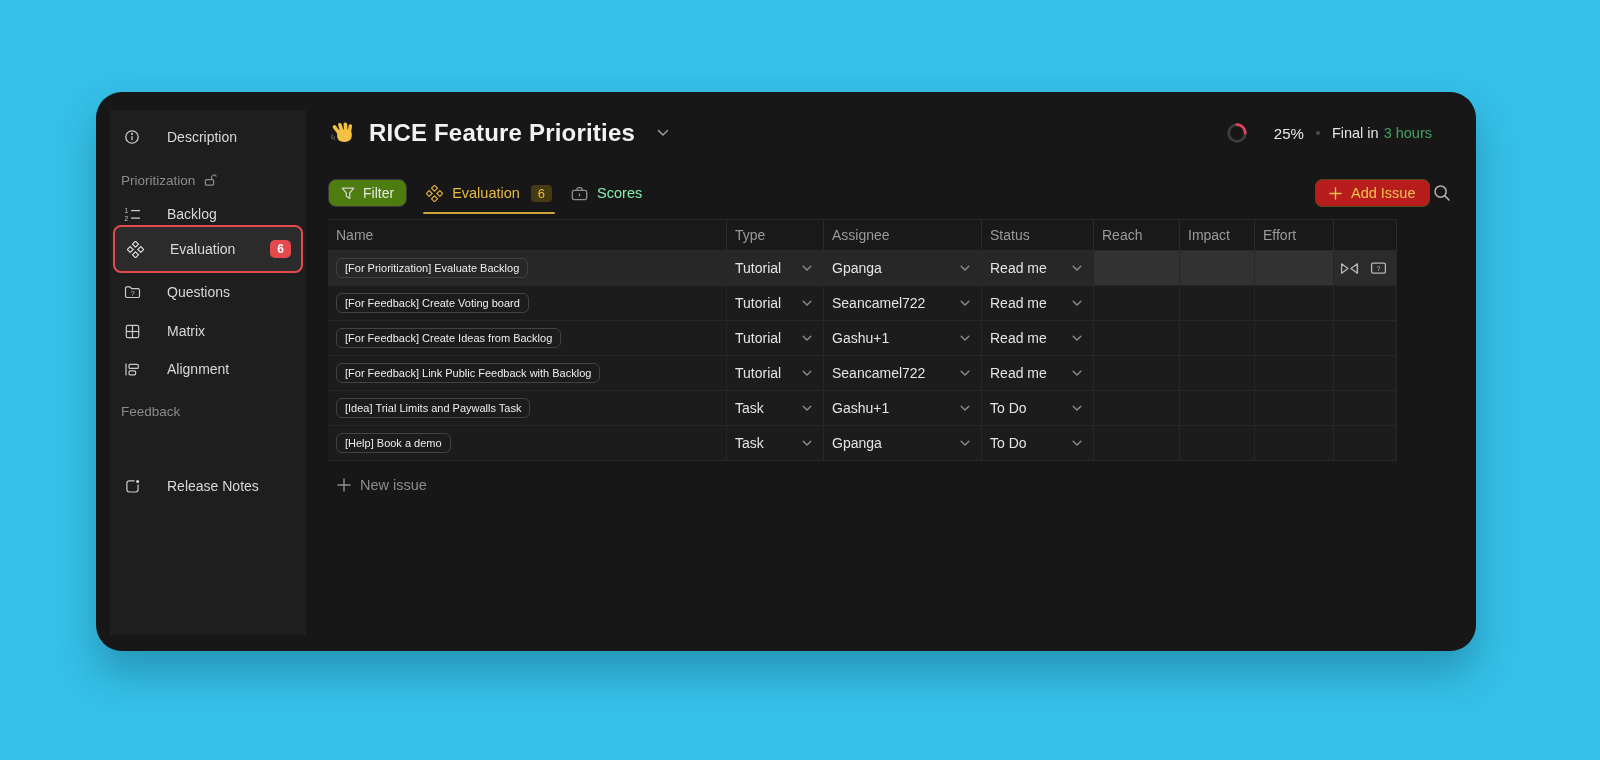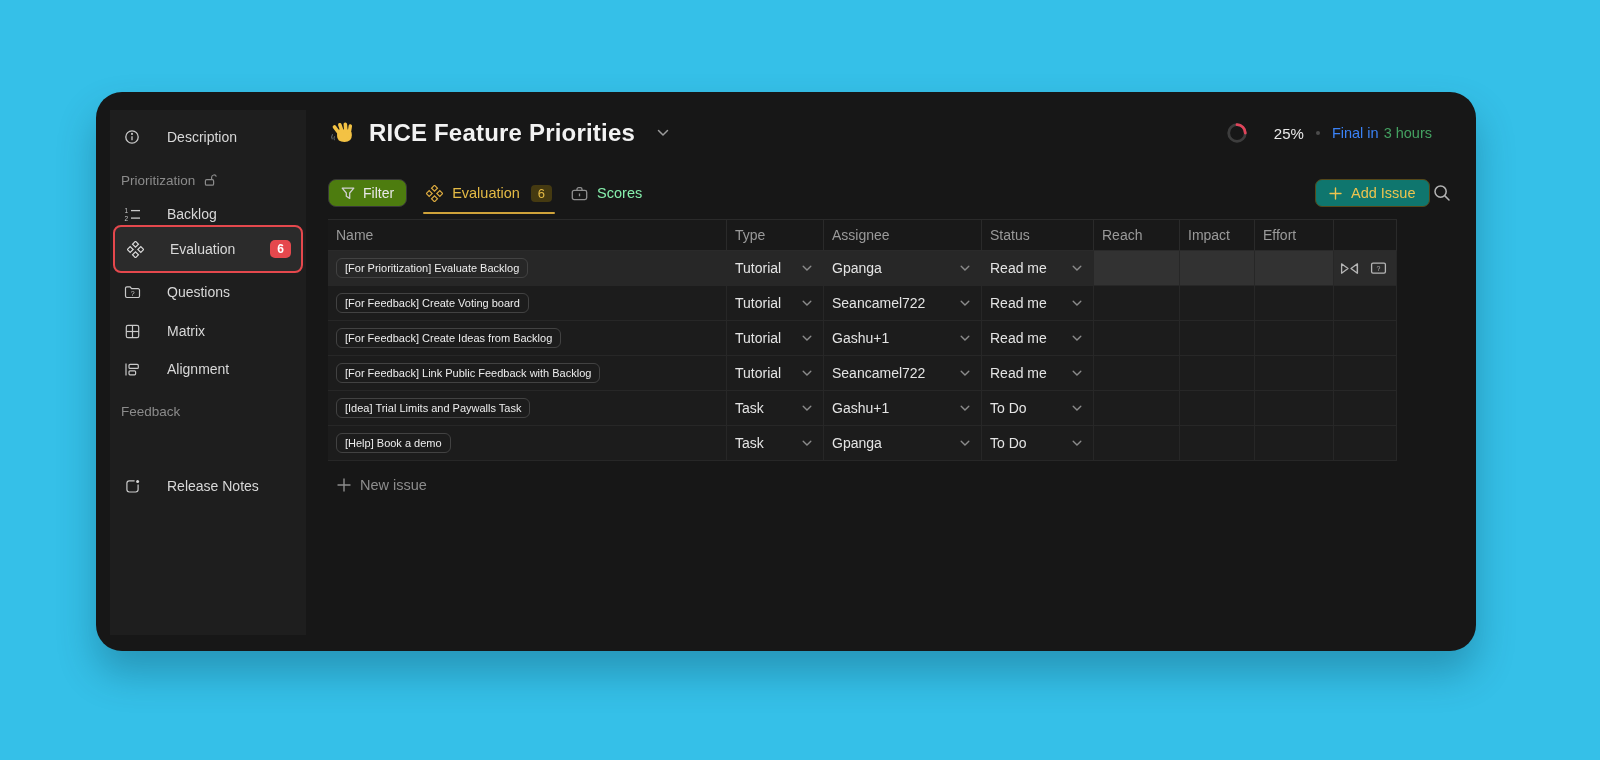--- a/index.html
+++ b/index.html
@@ -38,21 +38,21 @@
     min-width:13px;height:18px;padding:0 4px;border-radius:5px;
     display:flex;align-items:center;justify-content:center;
   }
   
   .title-row{position:absolute;left:234px;top:26px;display:flex;align-items:center;gap:14px;height:30px;}
   .page-title{color:#f2f2f2;font-size:24px;font-weight:bold;letter-spacing:.2px;}
   .title-chev{margin-left:8px;display:flex;align-items:center;cursor:pointer;}
   .meta{position:absolute;top:29px;right:44px;display:flex;align-items:center;height:24px;}
   .meta .pct{color:#e9e9e9;font-size:15px;margin-left:26px;}
   .meta .dot{width:4px;height:4px;border-radius:50%;background:#4c4c4c;margin:0 12px;}
-  .meta .final{color:#3b82f6;font-size:14.5px;}
+  .meta .final{color:#e5e5e5;font-size:14.5px;}
   .meta .time{color:#44a161;font-size:14.5px;margin-left:5px;}
   
   .toolbar{position:absolute;left:232px;top:87px;height:28px;display:flex;align-items:center;gap:19px;}
   .btn-filter{
     display:flex;align-items:center;gap:8px;height:28px;padding:0 12px;box-sizing:border-box;
     background:#4d7c0f;border:1px solid #383838;border-radius:8px;
     color:#e8e8e8;font-size:14px;cursor:pointer;
   }
   .tab{display:flex;align-items:center;gap:9px;font-size:14.5px;cursor:pointer;position:relative;height:28px;}
   .tab.gold{color:#e4ba45;}
@@ -61,21 +61,21 @@
     background:#cfa23a;border-radius:1px;
   }
   .tab.gray{color:#86efac;}
   .badge-gold{
     background:#453a11;color:#e4ba45;font-size:13px;
     padding:1px 7px;border-radius:4px;margin-left:2px;
   }
   .btn-add{
     position:absolute;left:1219px;top:87px;height:28px;box-sizing:border-box;
     display:flex;align-items:center;gap:9px;padding:0 13px;
-    background:#0f766e;border:1px solid #55481a;border-radius:7px;
+    background:#b91c1c;border:1px solid #55481a;border-radius:7px;
     color:#ecc44f;font-size:14.5px;cursor:pointer;
   }
   .search{position:absolute;left:1337px;top:92px;cursor:pointer;}
   
   .table{
     position:absolute;left:232px;top:127px;width:1069px;
     display:grid;grid-template-columns:399px 97px 158px 112px 86px 75px 79px 63px;
     border-top:1px solid #2a2a2a;
   }
   .thead,.trow{display:contents;}

